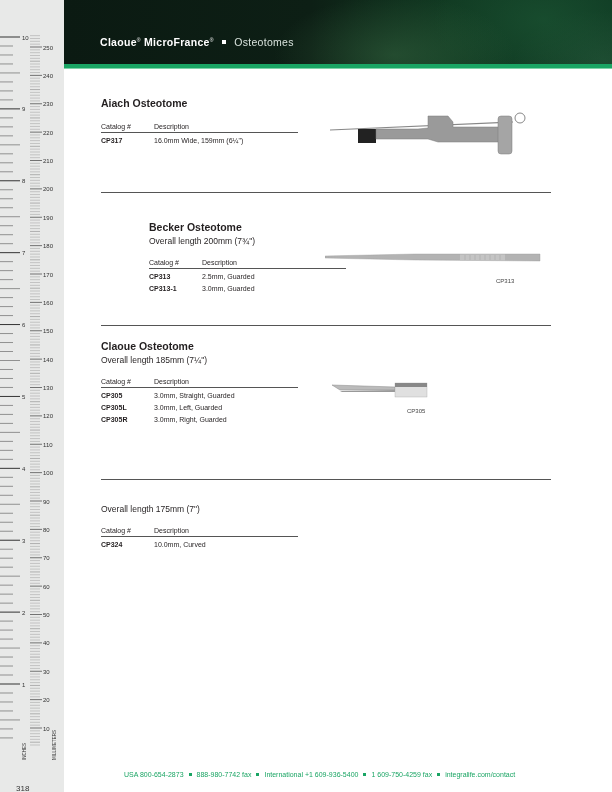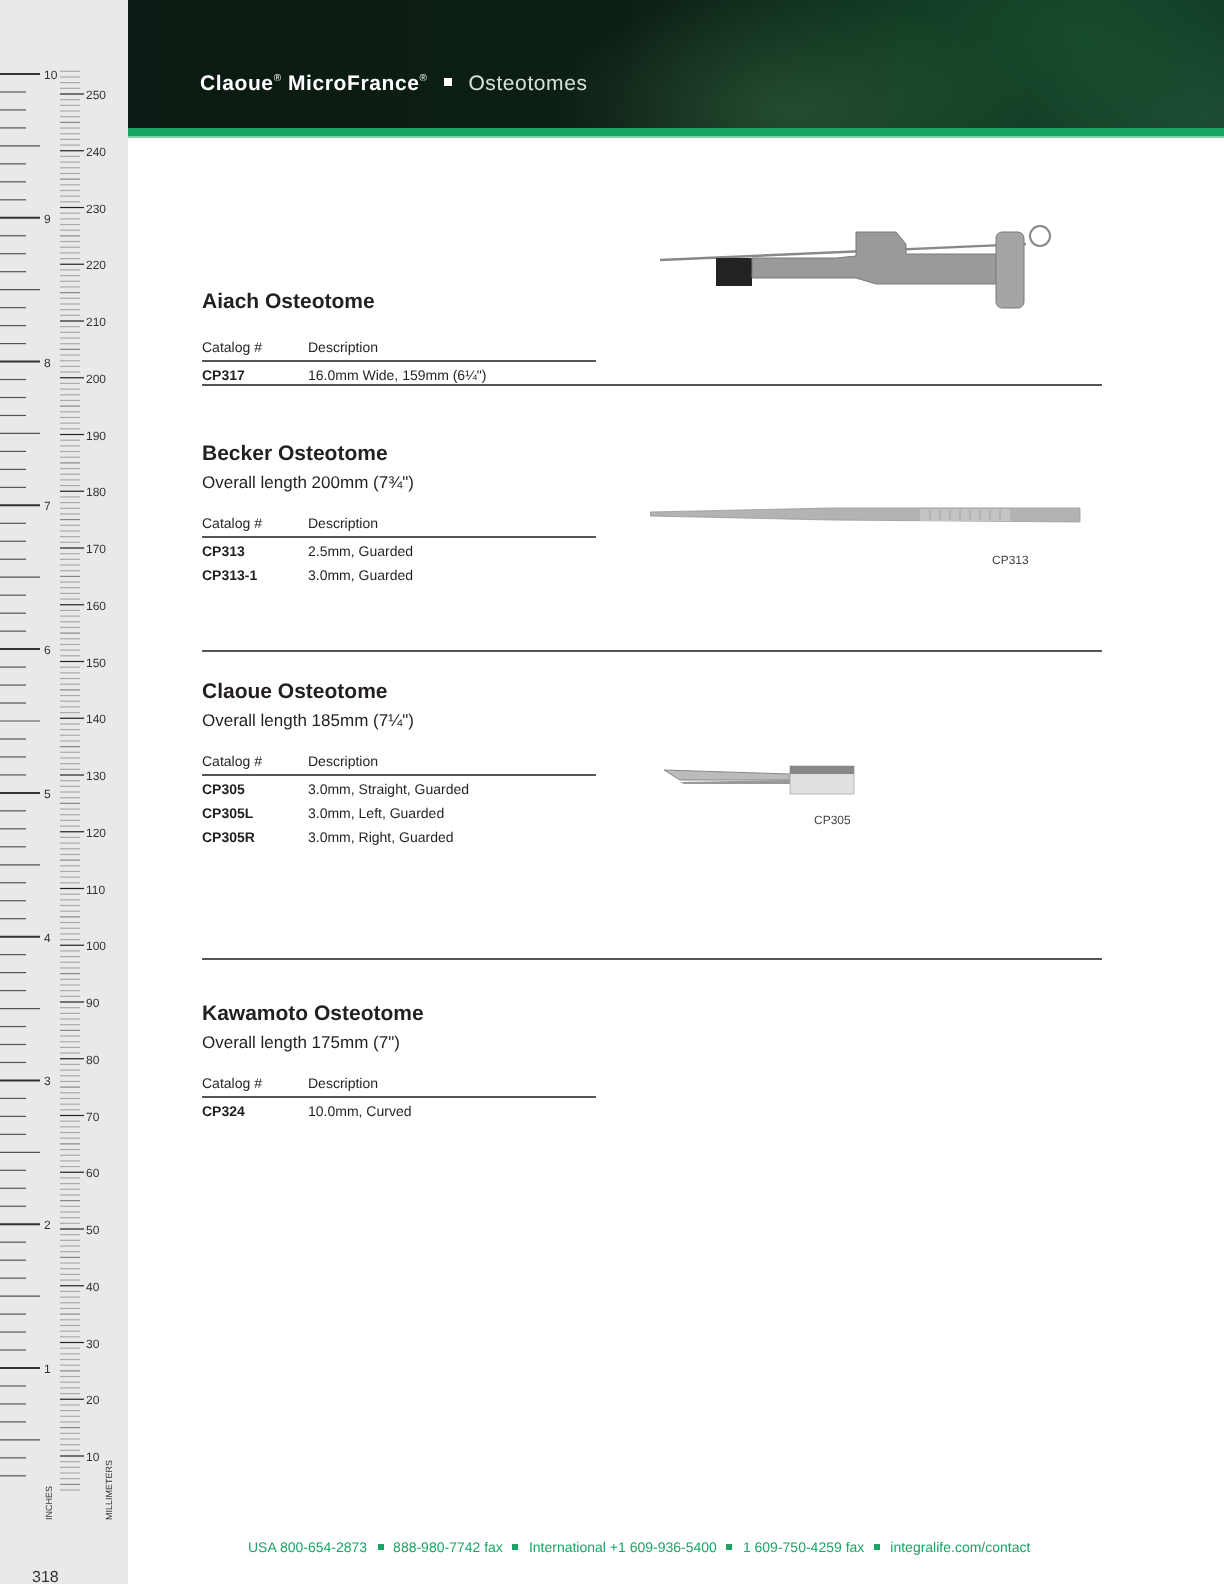--- a/index.html
+++ b/index.html
@@ -423,21 +423,21 @@
 <div class="banner"></div>
 <div class="banner-stripe"></div>
 <div class="banner-stripe2"></div>
 <div class="banner-title">
   <span class="brand">Claoue</span><sup>®</sup>
   <span class="brand">MicroFrance</span><sup>®</sup>
   <span class="sep"></span>
   <span class="section">Osteotomes</span>
 </div>
 
-<div class="product" style="top:97px;margin-top:48px;">
+<div class="product" style="top:97px;">
   <h2>Aiach Osteotome</h2>
   <table class="ptable" style="margin-top:14px;">
     <tbody>
         <tr>
       <th class="c1" style="font-weight:normal;">Catalog #</th>
       <th>Description</th>
     </tr>
     <tr>
       <td class="c1">CP317</td>
       <td>16.0mm Wide, 159mm (6¼")</td>
@@ -448,21 +448,21 @@
 <svg class="instr" style="left:328px;top:108px;" width="200" height="50" viewBox="0 0 200 50">
   <line x1="2" y1="22" x2="185" y2="14" stroke="#888" stroke-width="1.2"></line>
   <rect x="30" y="21" width="18" height="14" fill="#222"></rect>
   <path d="M48 21 L90 21 L100 20 L100 8 L120 8 L125 14 L125 19 L175 19 L175 34 L125 34 L110 34 L100 31 L48 31 Z" fill="#9a9a9a" stroke="#7a7a7a" stroke-width="0.5"></path>
   <rect x="170" y="8" width="14" height="38" rx="3" fill="#a5a5a5" stroke="#7a7a7a" stroke-width="0.5"></rect>
   <circle cx="192" cy="10" r="5" fill="none" stroke="#888" stroke-width="1"></circle>
 </svg>
 
 <div class="divider" style="top:192px;"></div>
 
-<div class="product" style="top:221px;">
+<div class="product" style="top:221px;margin-left:48px;">
   <h2>Becker Osteotome</h2>
   <div class="length">Overall length 200mm (7¾")</div>
   <table class="ptable" style="margin-top:13px;">
     <tbody>
         <tr>
       <th class="c1" style="font-weight:normal;">Catalog #</th>
       <th>Description</th>
     </tr>
     <tr>
       <td class="c1">CP313</td>
@@ -521,21 +521,20 @@
   <path d="M2 5 L65 7 L65 10 L10 10 Z" fill="#bbb" stroke="#888" stroke-width="0.5"></path>
   <path d="M10 11 L65 10 L65 12 L12 12 Z" fill="#999"></path>
   <rect x="65" y="3" width="32" height="14" fill="#e0e0e0" stroke="#aaa" stroke-width="0.4"></rect>
   <rect x="65" y="3" width="32" height="4" fill="#888"></rect>
 </svg>
 <div class="caption" style="left:407px;top:408px;">CP305</div>
 
 <div class="divider" style="top:479px;"></div>
 
 <div class="product" style="top:501px;">
-  <h2>Kawamoto Osteotome</h2>
   <div class="length">Overall length 175mm (7")</div>
   <table class="ptable" style="margin-top:13px;">
     <tbody>
         <tr>
       <th class="c1" style="font-weight:normal;">Catalog #</th>
       <th>Description</th>
     </tr>
     <tr>
       <td class="c1">CP324</td>
       <td>10.0mm, Curved</td>

